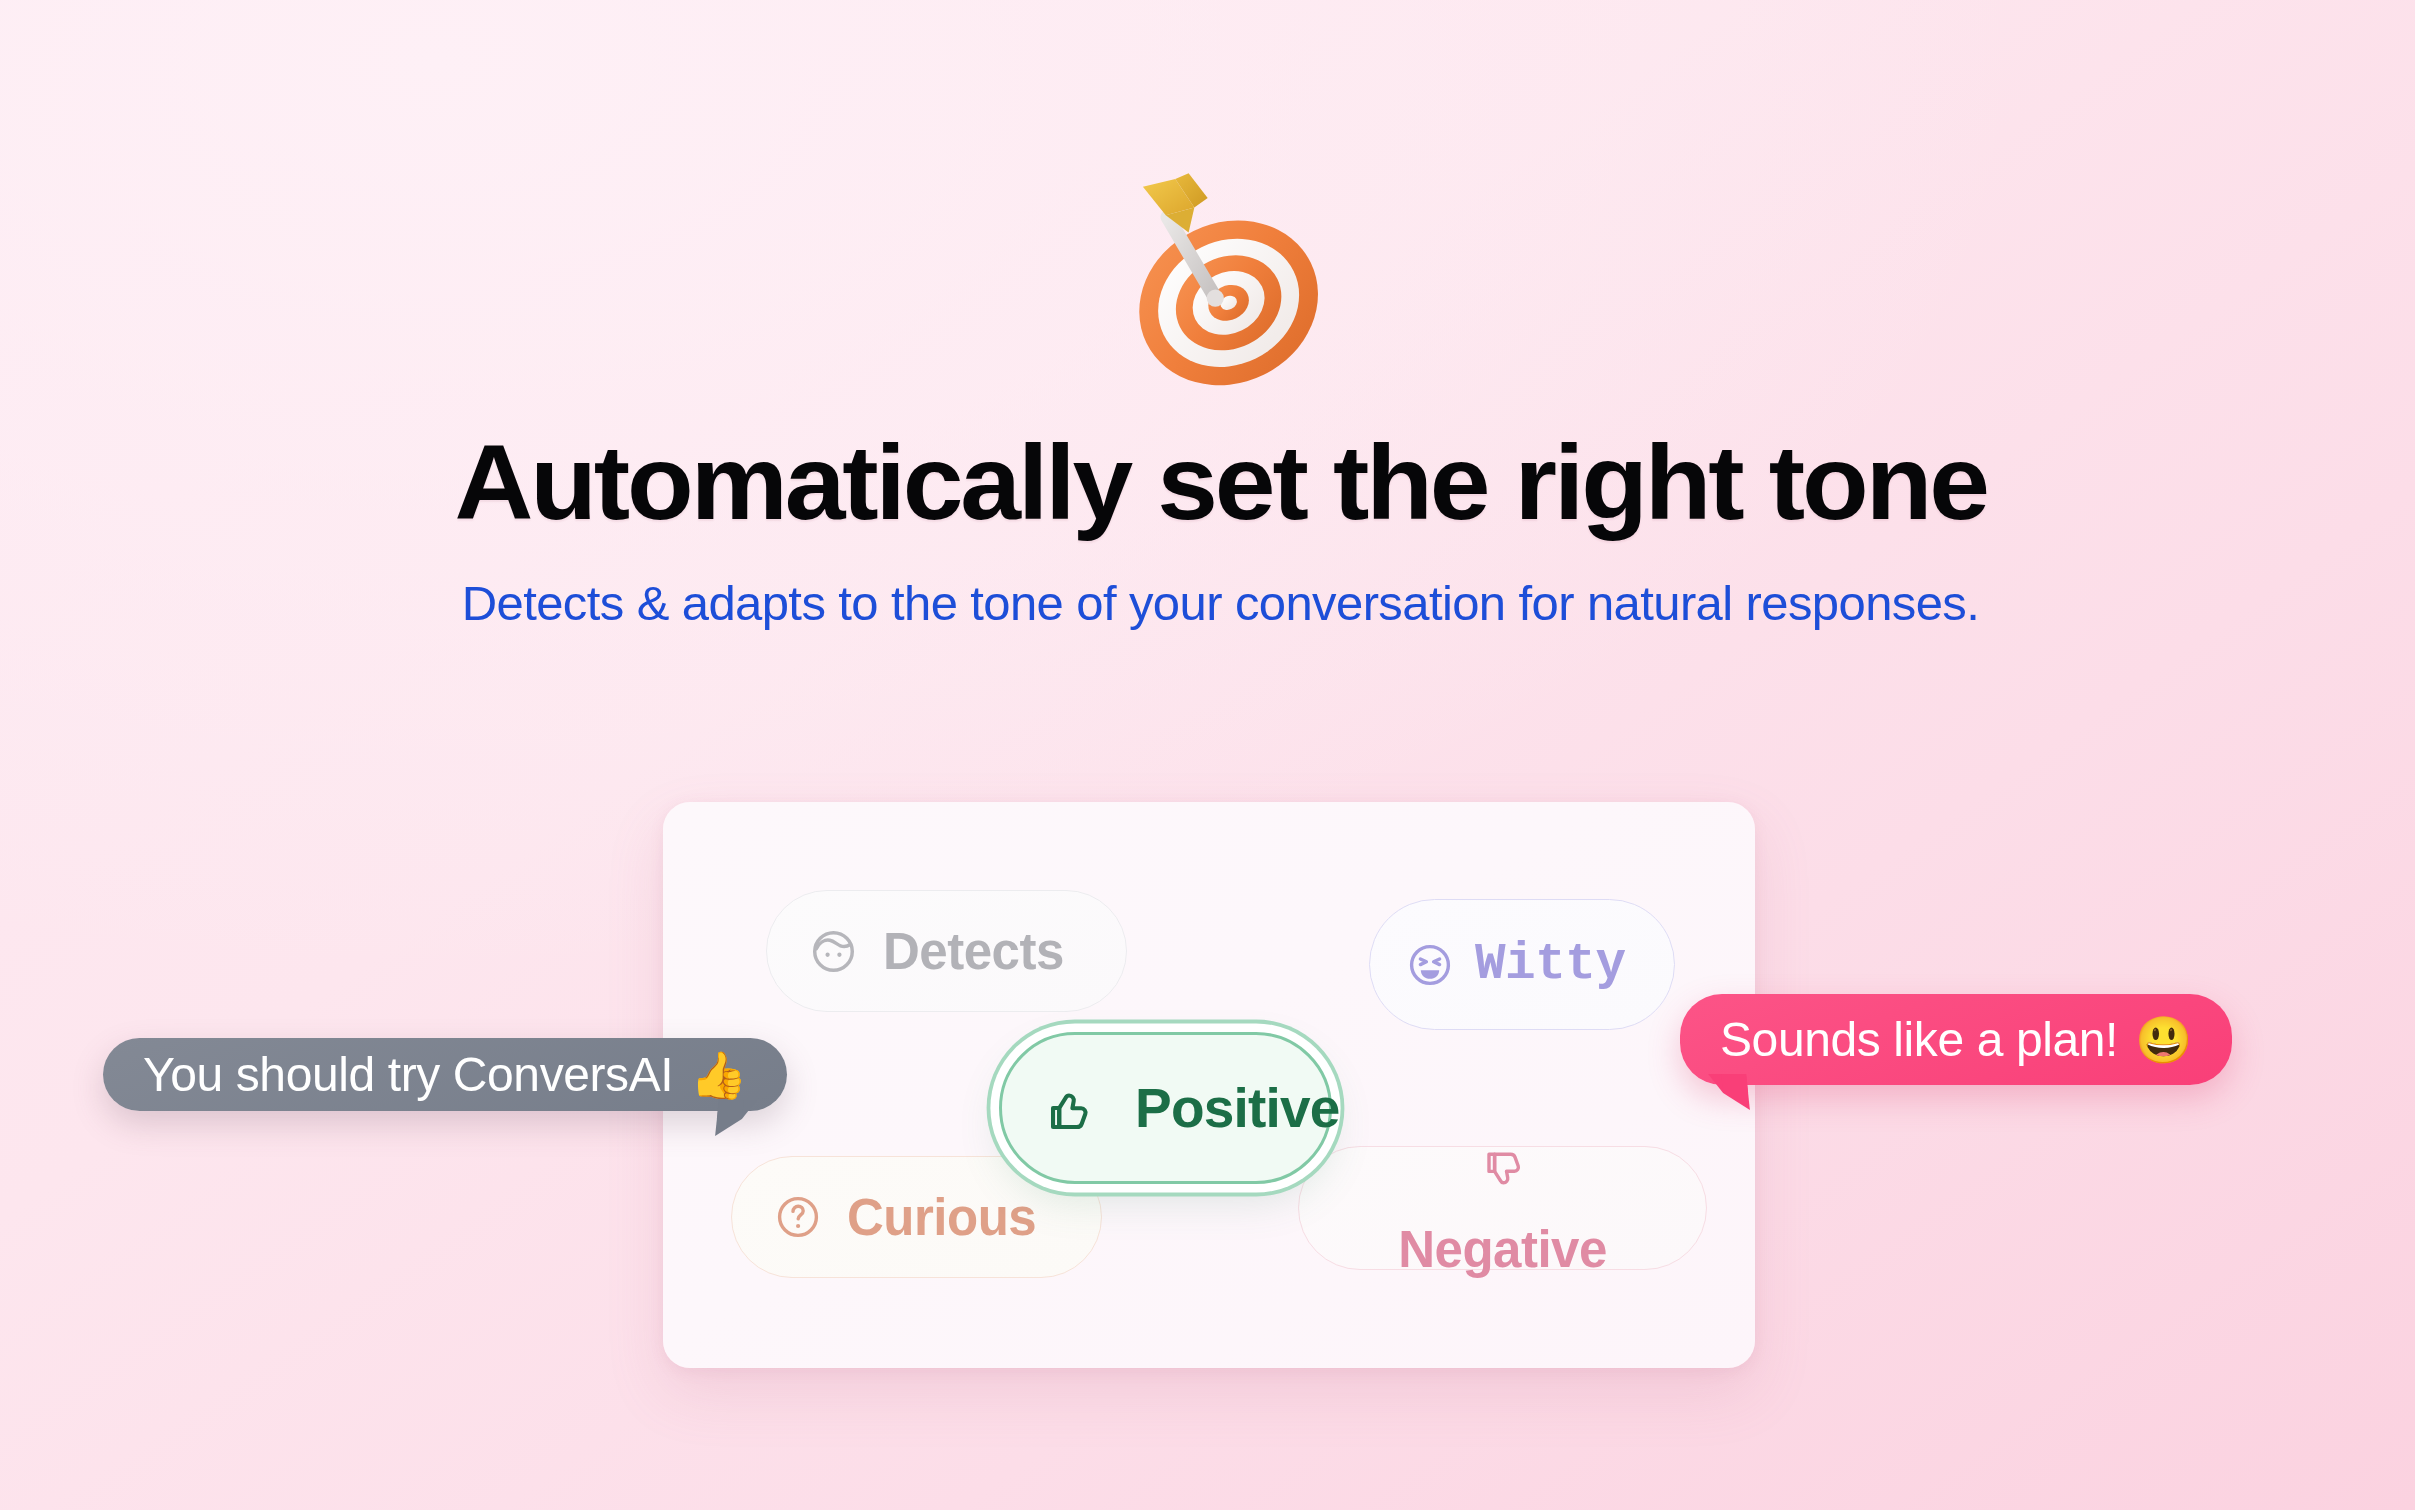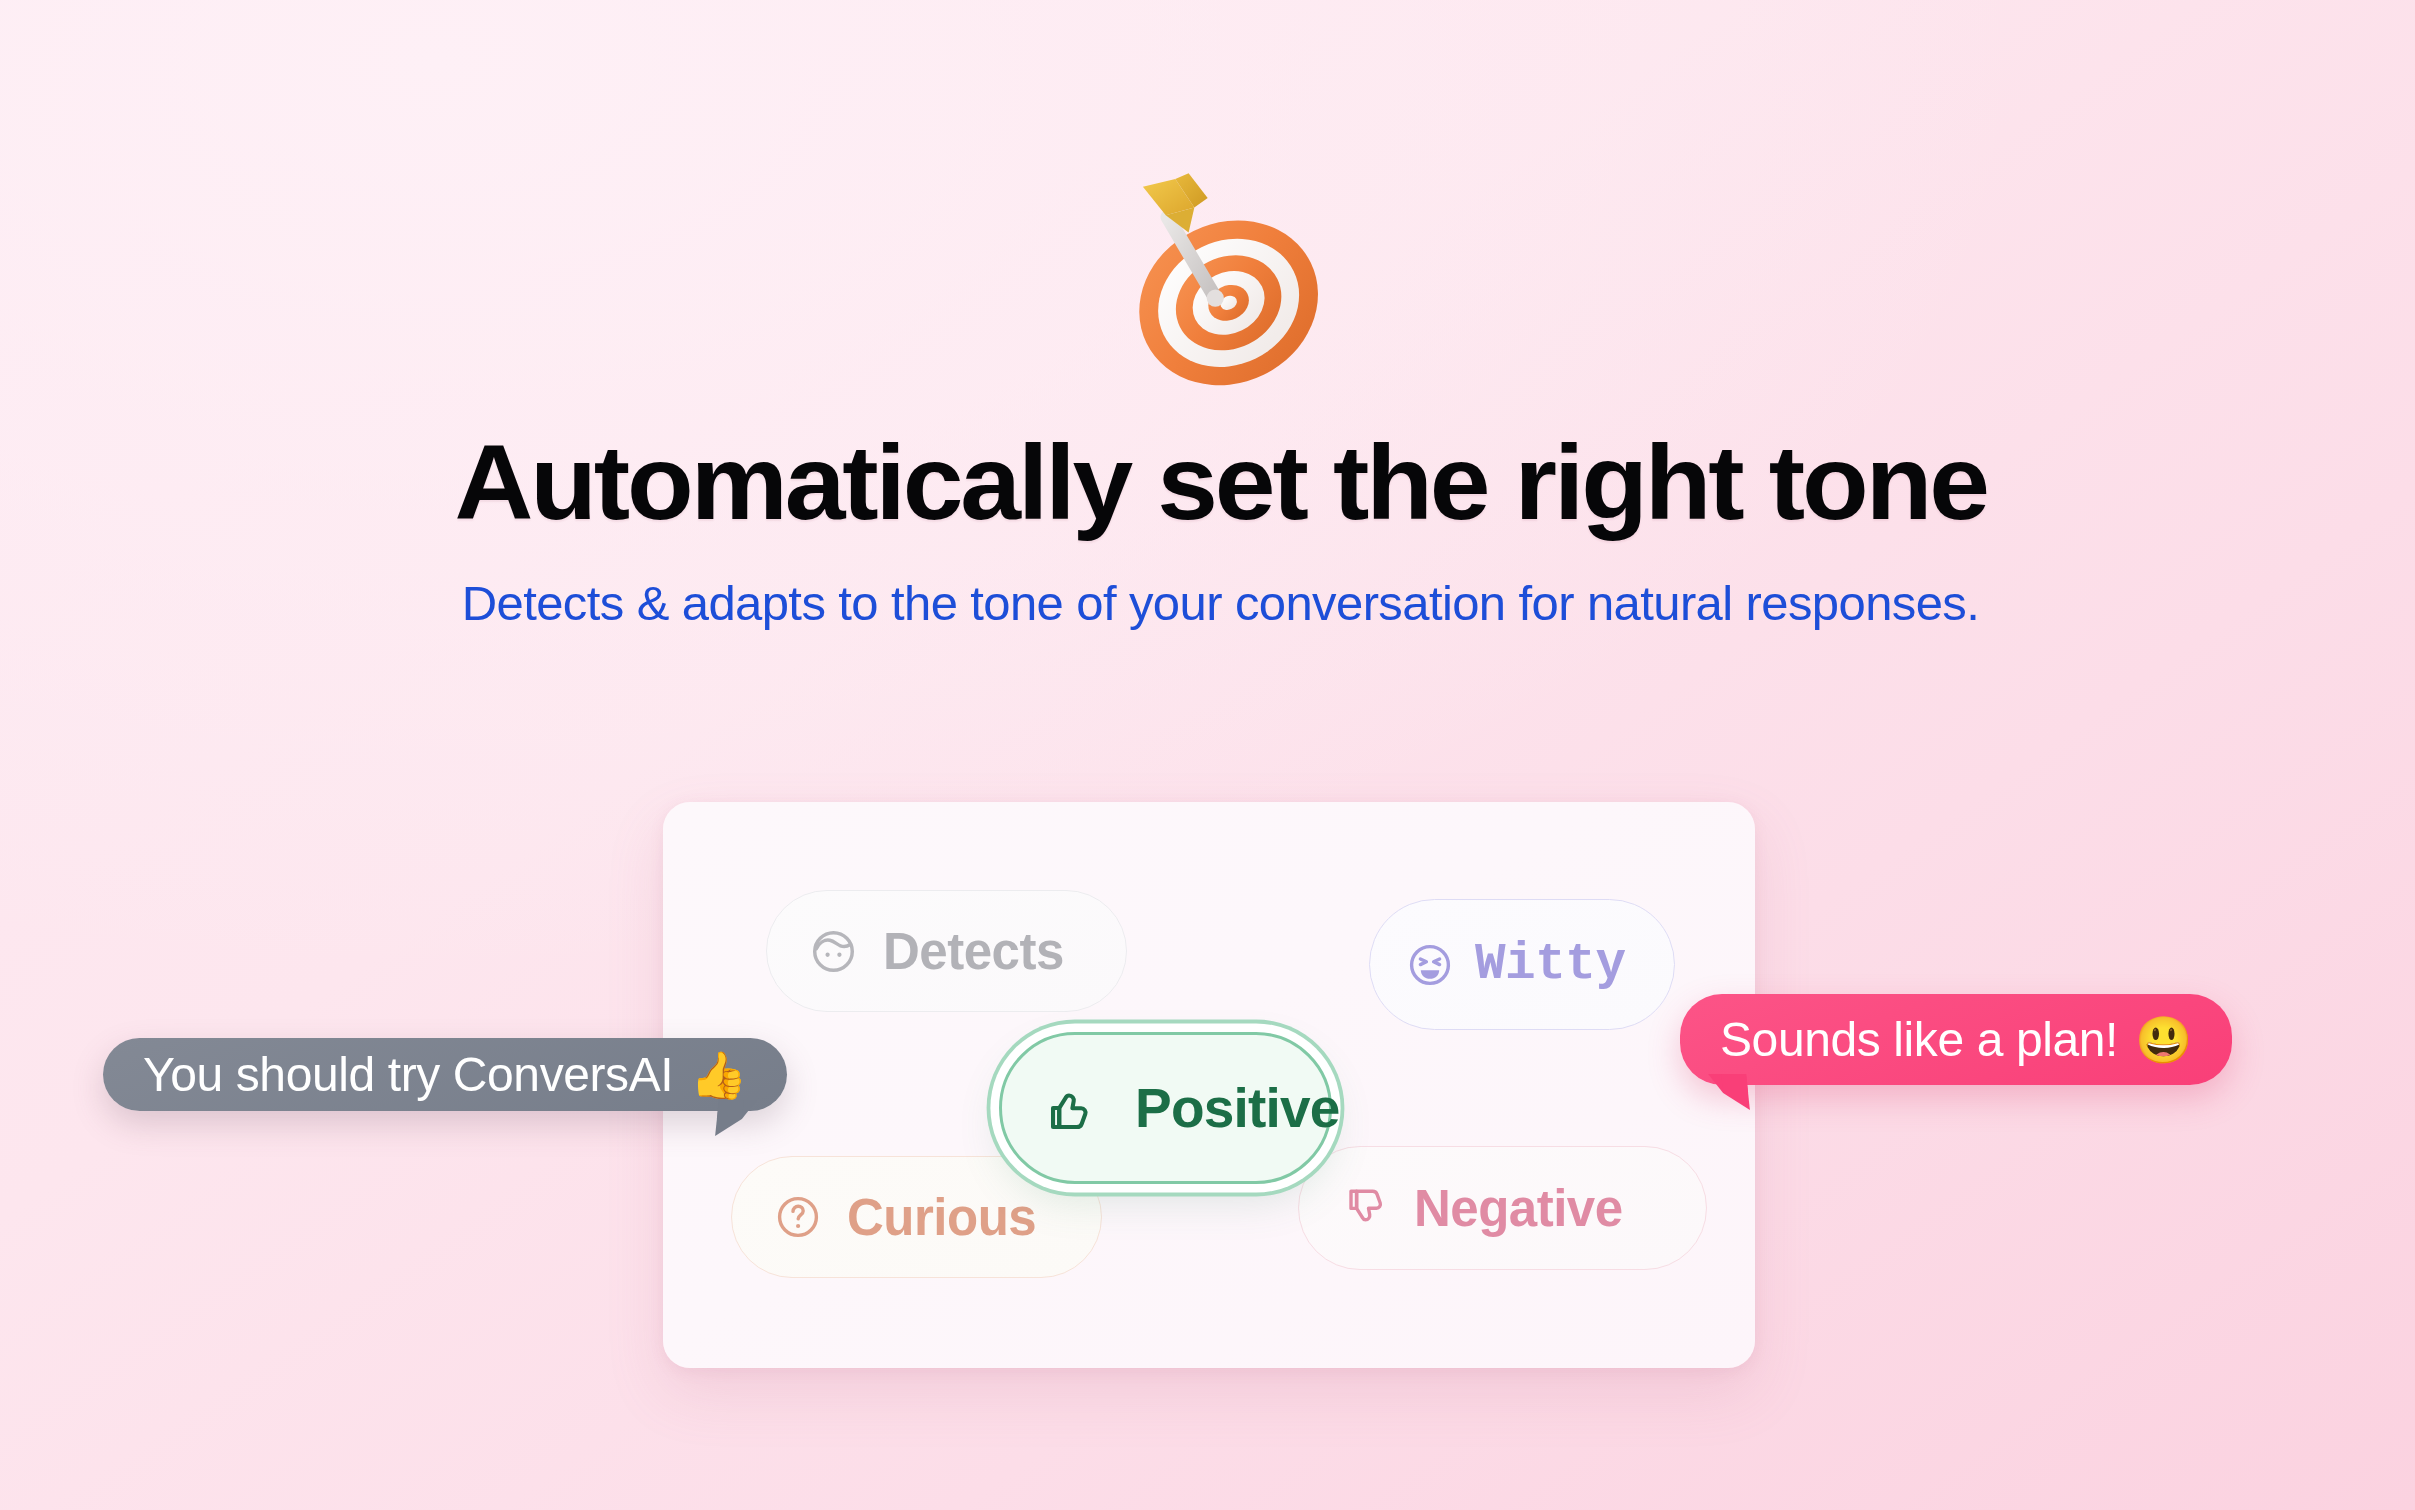--- a/index.html
+++ b/index.html
@@ -116,20 +116,21 @@
     background:linear-gradient(160deg,#fdfbf8 0%,#fcfaf7 100%);
   }
   .chip-curious .chip-label { font-size:51px; color:#dfa088; }
 
   
   .chip-negative {
     left:635px; top:344px;
     width:409px; height:124px;
     border:1.9px solid #f7dde4;
     background:linear-gradient(160deg,#fdfafb 0%,#fcf8fa 100%);
+    flex-direction:column;
   }
   .chip-negative .chip-label { font-size:51px; color:#e08ba4; }
 
   
   .chip-positive {
     left:336px; top:230px;
     width:333px; height:152px;
     gap:40px;
     padding:0 40px;
     border:3.8px solid #81c9a5;

